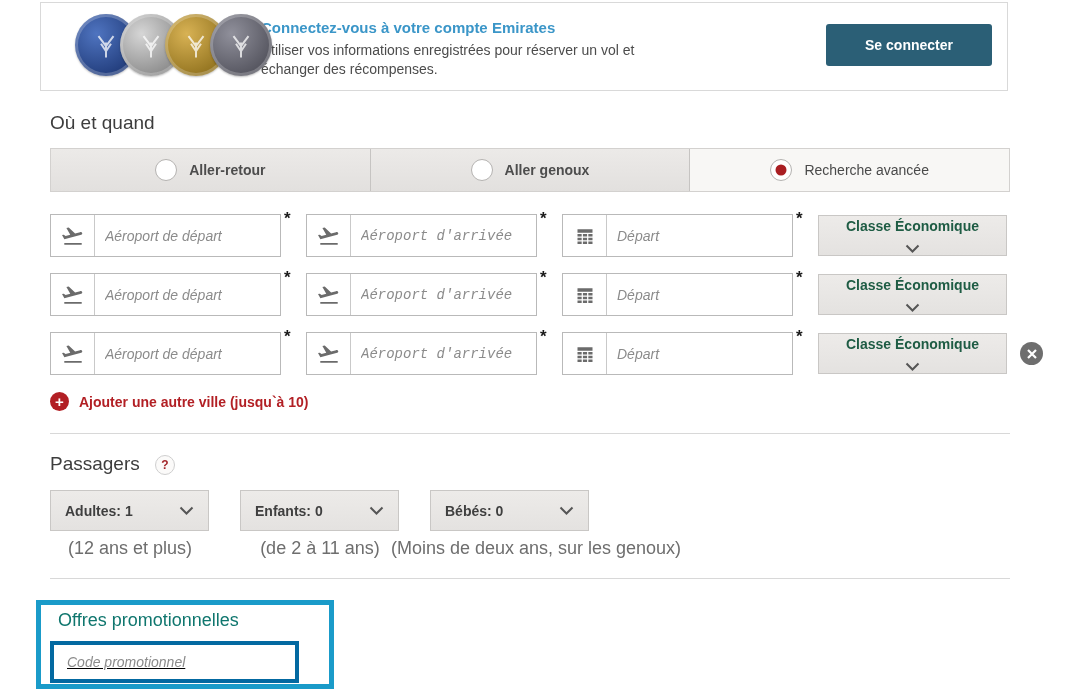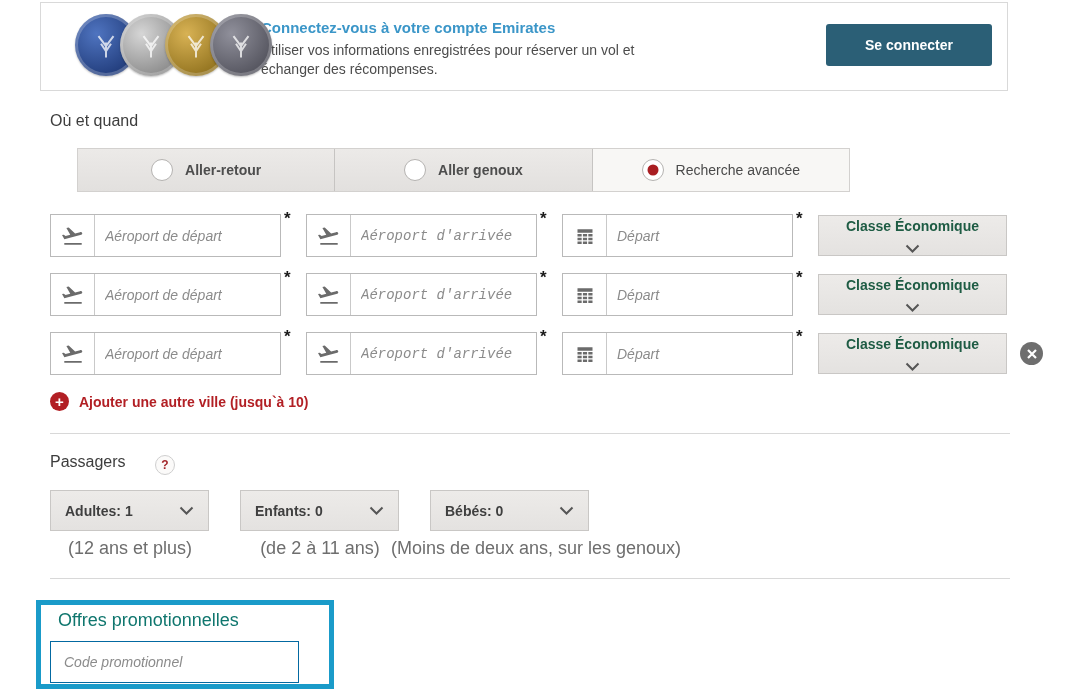--- a/index.html
+++ b/index.html
@@ -19,25 +19,25 @@
   .medal-silver   { background:radial-gradient(circle at 35% 32%, #d6d6d6, #8d8d8d 75%); z-index:2; }
   .medal-gold     { background:radial-gradient(circle at 35% 32%, #d8b254, #937420 75%); z-index:3; }
   .medal-platinum { background:radial-gradient(circle at 35% 32%, #90909b, #55555f 75%); z-index:4; }
   .banner-title { position:absolute; left:220px; top:16px; font-size:15px; font-weight:bold; color:#3b96c8; }
   .banner-sub { position:absolute; left:220px; top:38px; width:375px; font-size:14px; color:#4c4c4c; line-height:1.35; }
   .login-btn { position:absolute; right:15px; top:21px; width:166px; height:42px;
                background:#2b5f76; color:#fff; font-family:inherit; font-size:14px; font-weight:bold;
                border:none; border-radius:3px; cursor:pointer; }
 
   
-  .h-section { position:absolute; left:50px; font-size:16px; color:#3d3d3d; font-weight:400; }
-
-  
-  .trip-bar { position:absolute; left:50px; top:148px; width:773px; height:44px;
-              border:1px solid #d3d1cf; display:flex;margin-left:27px; }
+  .h-section { position:absolute; left:50px; font-size:19px; color:#3d3d3d; font-weight:400; }
+
+  
+  .trip-bar { position:absolute; left:50px; top:148px; width:960px; height:44px;
+              border:1px solid #d3d1cf; display:flex; }
   .trip-seg { flex:1 1 0; display:flex; align-items:center; justify-content:center; gap:12px;
               background:linear-gradient(#eceae8,#e2e0de); cursor:pointer; }
   .trip-seg + .trip-seg { border-left:1px solid #c6c4c2; }
   .trip-seg.selected { background:#f8f7f5; }
   .radio { width:22px; height:22px; border-radius:50%; background:#fff; border:1px solid #b5b3b1;
            position:relative; flex:none; }
   .trip-seg.selected .radio::after { content:""; position:absolute; left:50%; top:50%;
            width:11px; height:11px; border-radius:50%; background:#a91e22; transform:translate(-50%,-50%); }
   .trip-label { font-size:14px; font-weight:bold; color:#4d4d4d; }
   .trip-seg.selected .trip-label { font-weight:400; color:#4a4a4a; }
@@ -86,21 +86,21 @@
   .pax-label { font-size:14px; font-weight:bold; color:#3f3f3f; }
   .pax-hint { position:absolute; top:538px; transform:translateX(-50%); white-space:nowrap;
               font-size:18px; color:#6e6e6e; }
   .hint-1 { left:130px; } .hint-2 { left:320px; } .hint-3 { left:536px; }
 
   
   .promo-box { position:absolute; left:36px; top:600px; width:298px; height:89px;
                border:5px solid #1a9bc9; background:#fff; }
   .promo-heading { position:absolute; left:17px; top:5px; font-size:18px; color:#0f766e; }
   .promo-field { position:absolute; left:9px; top:36px; width:249px; height:42px;
-                 border:1px solid #0369a1; display:flex; align-items:flex-start; }
+                 border:4px solid #0369a1; display:flex; align-items:flex-start;text-decoration:underline; }
   .promo-field input { width:100%; height:100%; border:none; outline:none; padding:0 13px;
                  font-family:inherit; font-size:14px; font-style:italic; color:#6f6f6f; }
   .promo-field input::placeholder { color:#8b8b8b; font-style:italic; opacity:1; }
 
   .icon-fill { fill:#6b6b6b; }
 </style>
 </head>
 <body>
 
 <div class="page">

